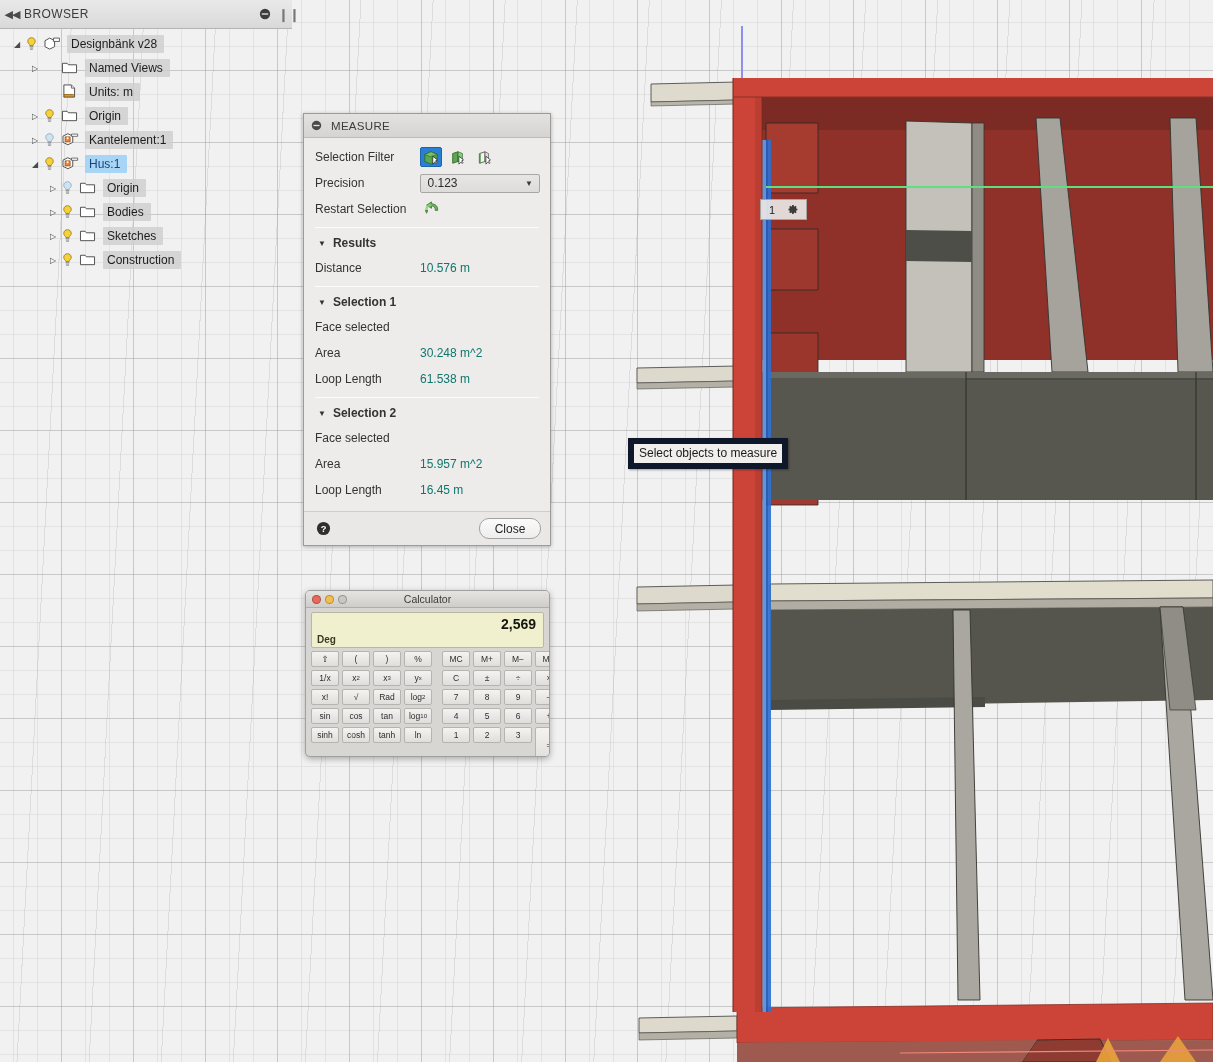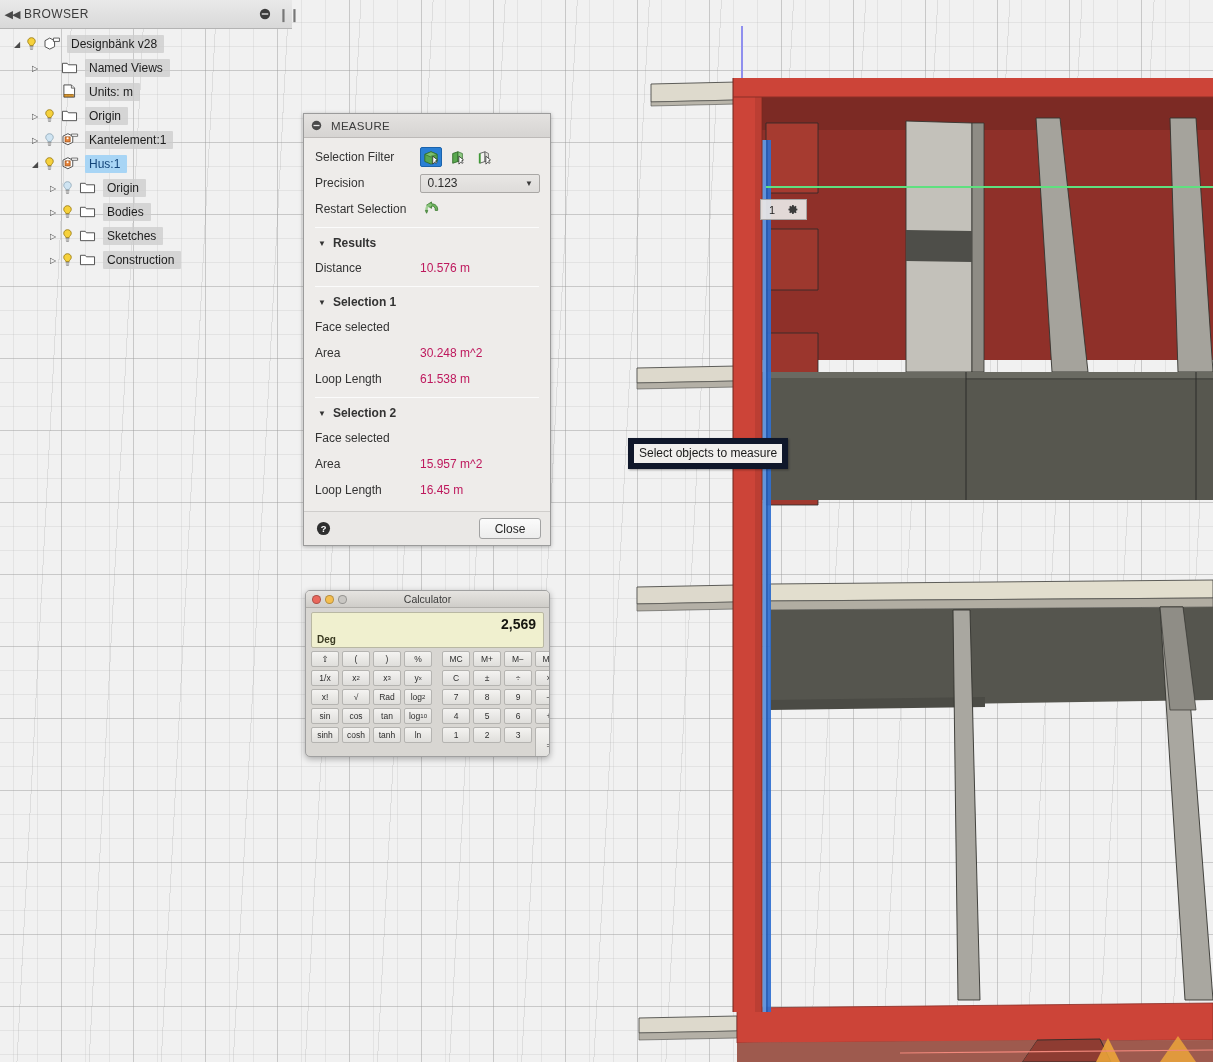--- a/index.html
+++ b/index.html
@@ -116,21 +116,21 @@
   }
   .m-title {
     height:24px; background:linear-gradient(to bottom,#e4e2e0,#d6d4d2);
     border-bottom:1px solid #bdbab8;
     display:flex; align-items:center; padding-left:7px; gap:9px;
     font-size:11.5px; color:#3c3c3c; letter-spacing:0.3px;
   }
   .m-body { padding:6px 0 0 0; }
   .m-row { display:flex; align-items:center; height:26px; padding:0 10px 0 11px; }
   .m-row .lbl { width:105px; color:#333; }
-  .m-row .val { color:#be185d; }
+  .m-row .val { color:#0f766e; }
 
   .filter-btns { display:flex; gap:5px; }
   .fbtn {
     width:22px; height:20px; display:flex; align-items:center; justify-content:center;
     border:1px solid transparent; border-radius:2px; background:transparent;
   }
   .fbtn.active { background:#2a7fd4; border-color:#1b63ac; }
 
   .precision {
     width:121px; height:19px; background:linear-gradient(to bottom,#e8e6e4,#dedcda);
@@ -154,21 +154,21 @@
 
   .m-footer {
     margin-top:8px; border-top:1px solid #cfcdcb;
     height:34px; display:flex; align-items:center; justify-content:space-between;
     padding:0 9px 0 12px; background:#eae8e6;
   }
   .help-ic { width:15px; height:15px; }
   .close-btn {
     min-width:62px; height:21px; padding:0 12px;
     background:linear-gradient(to bottom,#fbfbfb,#ededed);
-    border:1px solid #a2a2a2; border-radius:3px;
+    border:1px solid #a2a2a2; border-radius:10px;
     font-size:12px; color:#262626; display:flex; align-items:center; justify-content:center;
   }
 
   
   .calc {
     position:absolute; left:305px; top:590px; width:245px; height:167px;
     background:#d8d6d2; border:1px solid #a0a0a0; border-radius:5px;
     box-shadow:0 2px 6px rgba(0,0,0,0.3);
     overflow:hidden;
   }

